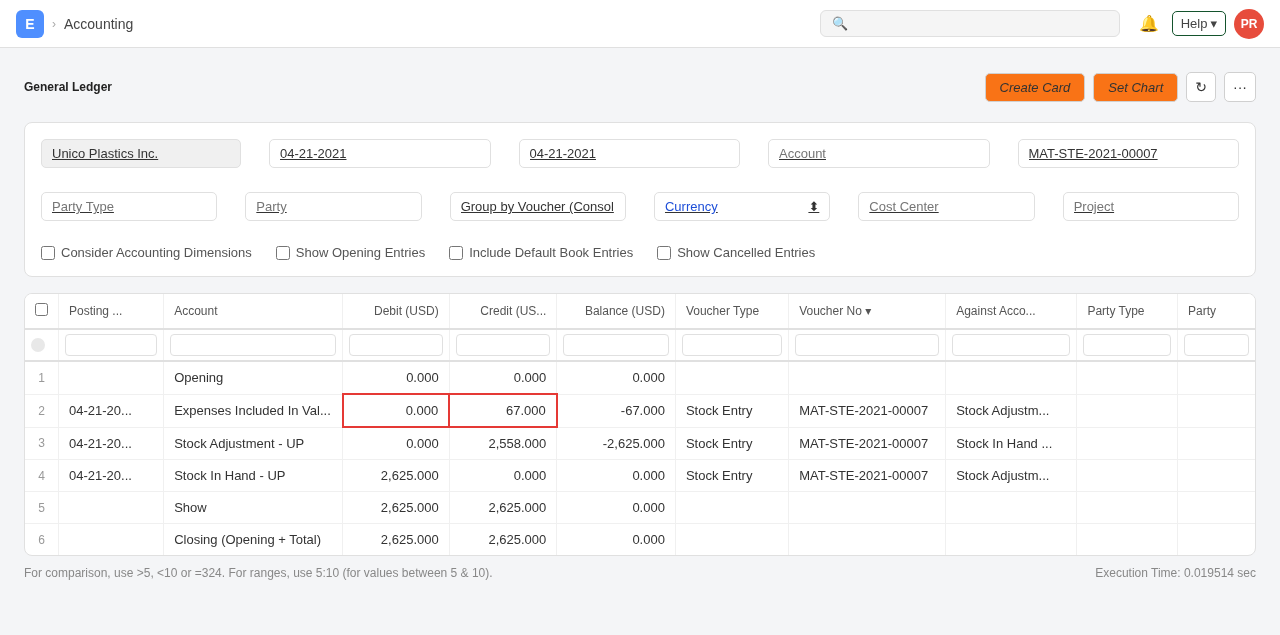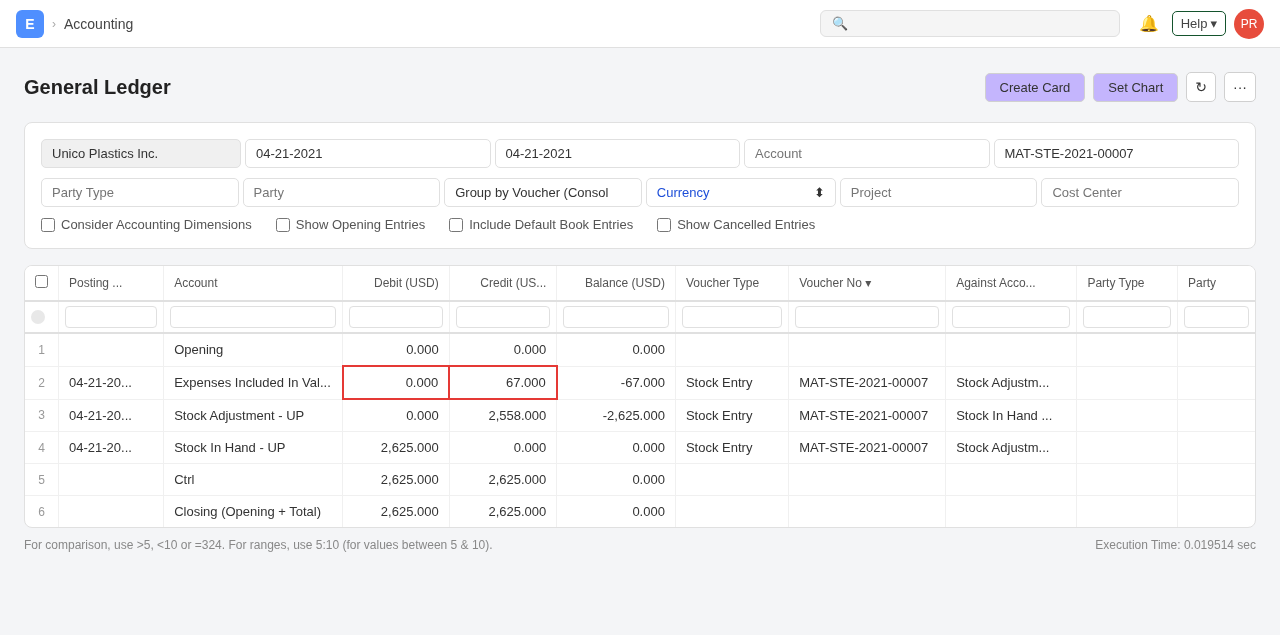--- a/index.html
+++ b/index.html
@@ -18,35 +18,35 @@
     .topnav-appname { font-size: 14px; color: #444; font-weight: 500; }
     .topnav-search {
       margin-left: auto; display: flex; align-items: center; background: #f5f5f5;
       border: 1px solid #e0e0e0; border-radius: 6px; padding: 5px 12px; gap: 6px; width: 300px;
     }
     .topnav-search input { border: none; background: transparent; font-size: 13px; color: #555; outline: none; width: 100%; }
     .topnav-search-icon { color: #999; font-size: 13px; }
     .topnav-actions { display: flex; align-items: center; gap: 8px; margin-left: 8px; }
     .topnav-bell { font-size: 16px; color: #555; cursor: pointer; padding: 4px; }
     .topnav-help { display: flex; align-items: center; gap: 3px; font-size: 13px; color: #444; cursor: pointer; padding: 4px 8px; border: 1px solid #14532d; border-radius: 5px; }
-    .topnav-avatar { width: 30px; height: 30px; background: #e74c3c; border-radius: 50%; display: flex; align-items: center; justify-content: center; color: #fff; font-size: 12px; font-weight: normal; }
+    .topnav-avatar { width: 30px; height: 30px; background: #e74c3c; border-radius: 50%; display: flex; align-items: center; justify-content: center; color: #fff; font-size: 12px; font-weight: bold; }
 
     
     .main { padding: 24px 24px 0 24px; }
 
     
     .page-header { display: flex; align-items: center; justify-content: space-between; margin-bottom: 20px; }
-    .page-title { font-size: 20px; font-weight: 600; color: #222; }
+    .page-title { font-size: 12px; font-weight: 600; color: #222; }
     .page-actions { display: flex; align-items: center; gap: 8px; }
-    .btn { padding: 6px 14px; border-radius: 5px; border: 1px solid #d0d0d0; background: #c4b5fd; cursor: pointer; font-size: 13px; color: #333; }
+    .btn { padding: 6px 14px; border-radius: 5px; border: 1px solid #d0d0d0; background: #f97316; cursor: pointer; font-size: 13px; color: #333; font-style: italic; }
     .btn-icon { padding: 6px 8px; border-radius: 5px; border: 1px solid #d0d0d0; background: #fff; cursor: pointer; font-size: 14px; color: #333; }
 
     
     .filter-card { background: #fff; border: 1px solid #e0e0e0; border-radius: 8px; padding: 16px; margin-bottom: 0; }
-    .filter-row { display: flex; gap: 4px; margin-bottom: 10px; }
+    .filter-row { display: flex; gap: 28px; margin-bottom: 24px; text-decoration: underline; }
     .filter-field {
       flex: 1; border: 1px solid #e0e0e0; border-radius: 5px; padding: 6px 10px;
       font-size: 13px; color: #333; background: #fff; outline: none; min-width: 0;
     }
     .filter-field.filled { background: #fff; }
     .filter-field.placeholder-style { color: #aaa; }
     .filter-field-select {
       flex: 1; border: 1px solid #e0e0e0; border-radius: 5px; padding: 6px 10px;
       font-size: 13px; color: #333; background: #fff; outline: none; min-width: 0; display: flex; align-items: center; justify-content: space-between;
     }
@@ -126,22 +126,22 @@
     </div>
 
     <div class="filter-row">
       <input class="filter-field placeholder-style" placeholder="Party Type" style="">
       <input class="filter-field placeholder-style" placeholder="Party" style="">
       <input class="filter-field" value="Group by Voucher (Consol" style="max-width: 220px;">
       <div class="filter-field-select" style="max-width:190px;">
         <span style="color:#1d4ed8;">Currency</span>
         <span>⬍</span>
       </div>
+      <input class="filter-field placeholder-style" placeholder="Cost Center" style="">
       <input class="filter-field placeholder-style" placeholder="Project" style="">
-      <input class="filter-field placeholder-style" placeholder="Cost Center" style="">
     </div>
 
     <div class="checkbox-row">
       <label class="checkbox-item">
         <input type="checkbox" style="">
         <span>Consider Accounting Dimensions</span>
       </label>
       <label class="checkbox-item">
         <input type="checkbox" style="">
         <span>Show Opening Entries</span>
@@ -241,21 +241,21 @@
             <td class="td-num">0.000</td>
             <td>Stock Entry</td>
             <td>MAT-STE-2021-00007</td>
             <td>Stock Adjustm...</td>
             <td></td>
             <td></td>
           </tr>
           <tr>
             <td class="td-idx">5</td>
             <td></td>
-            <td>Ctrl</td>
+            <td>Show</td>
             <td class="td-num">2,625.000</td>
             <td class="td-num">2,625.000</td>
             <td class="td-num">0.000</td>
             <td></td>
             <td></td>
             <td></td>
             <td></td>
             <td></td>
           </tr>
           <tr>

